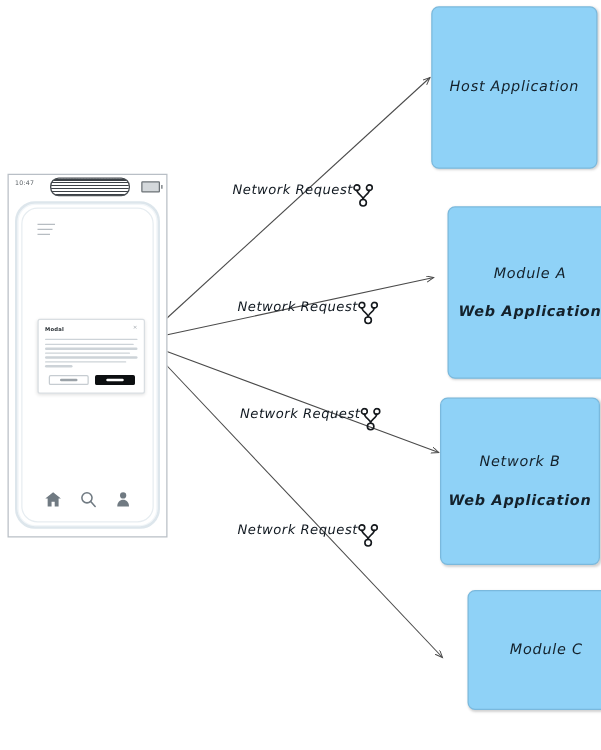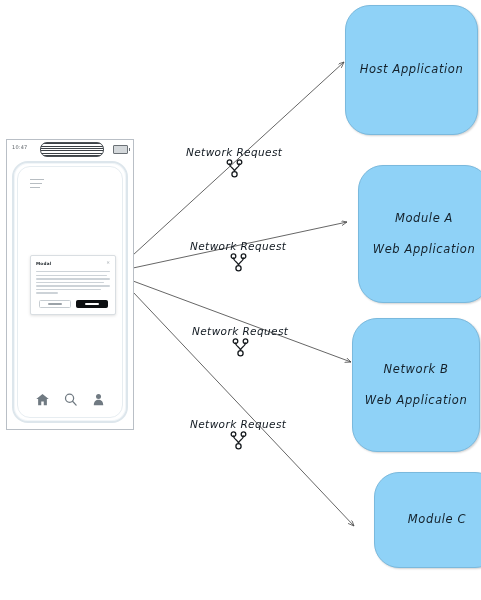--- a/index.html
+++ b/index.html
@@ -14,52 +14,52 @@
     position: relative;
     width: 481px;
     height: 600px;
     background: #ffffff;
     overflow: hidden;
   }
 
   
   .module-box {
     position: absolute;
-    border-radius: 25px;
+    border-radius: 6px;
     background: #8fd2f7;
     border: 1px solid #7ab9dd;
     box-shadow: 1px 1px 2px rgba(0,0,0,0.18);
     display: flex;
     flex-direction: column;
     align-items: center;
     justify-content: center;
     box-sizing: border-box;
   }
   .module-line {
     font-family: "DejaVu Sans", sans-serif;
     font-size: 11.5px;
     letter-spacing: 0.6px;
     color: #14212b;
     font-style: italic;
     white-space: nowrap;
     line-height: 1.5;
   }
-  .module-line.l2 { margin-top: 13px; }
+  .module-line.l2 { margin-top: 13px; font-weight: bold; }
   .box-host { left: 345px; top: 5px;   width: 133px; height: 130px; }
   .box-a    { left: 358px; top: 165px; width: 132px; height: 138px; }
   .box-b    { left: 352px; top: 318px; width: 128px; height: 134px; }
   .box-c    { left: 374px; top: 472px; width: 126px; height: 96px; }
   .box-c .module-line.l2 { margin-left: 6px; }
 
   
   .edge-label {
     position: absolute;
     display: flex;
-    flex-direction: column;
-    align-items: center;
+    flex-direction: row;
+    align-items: flex-start;
     pointer-events: none;
   }
   .edge-label-text {
     font-family: "DejaVu Sans", sans-serif;
     font-size: 10.5px;
     font-style: italic;
     letter-spacing: 0.4px;
     color: #101820;
     white-space: nowrap;
   }

